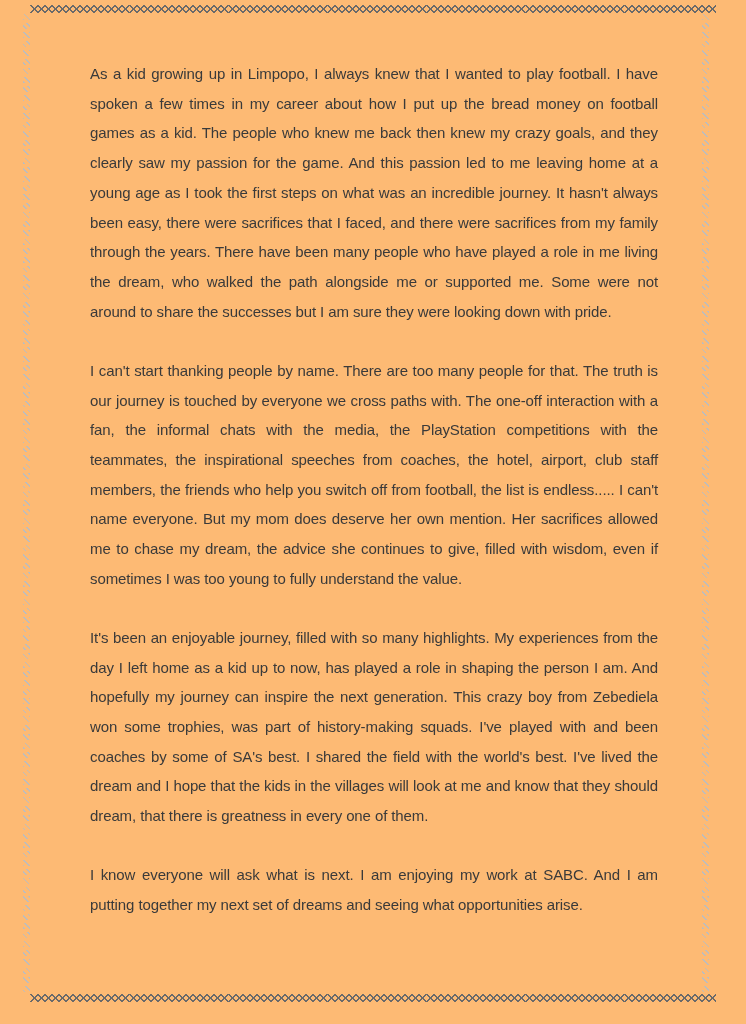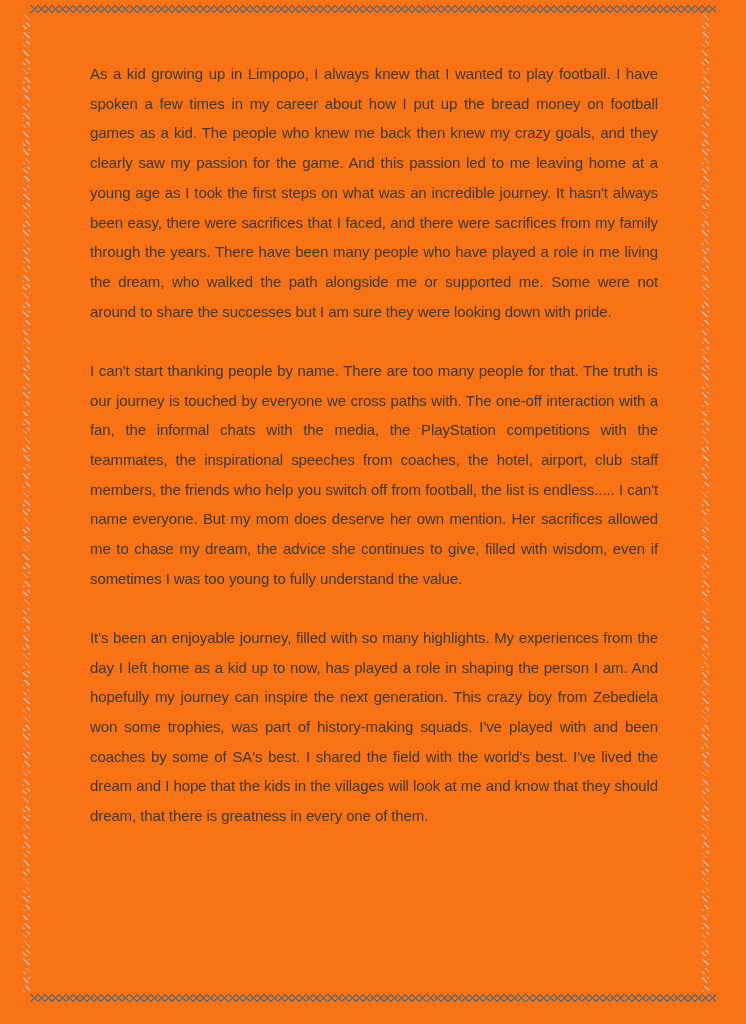--- a/index.html
+++ b/index.html
@@ -4,21 +4,21 @@
 <style>
   html, body {
     margin: 0;
     padding: 0;
     background: #ffffff;
   }
   .page {
     position: relative;
     width: 746px;
     height: 1024px;
-    background: #f97316;
+    background: #fdba74;
     font-family: "Liberation Sans", sans-serif;
     overflow: hidden;
   }
   
   .zigzag {
     position: absolute;
     left: 30px;
     width: 686px;
     height: 8px;
     background-image:
@@ -65,14 +65,15 @@
 <div class="page">
   <div class="zigzag border-top"></div>
   <div class="zigzag border-bottom"></div>
   <div class="sidemarks border-left"></div>
   <div class="sidemarks border-right"></div>
 
   <div class="content">
     <p>As a kid growing up in Limpopo, I always knew that I wanted to play football. I have spoken a few times in my career about how I put up the bread money on football games as a kid. The people who knew me back then knew my crazy goals, and they clearly saw my passion for the game. And this passion led to me leaving home at a young age as I took the first steps on what was an incredible journey. It hasn't always been easy, there were sacrifices that I faced, and there were sacrifices from my family through the years. There have been many people who have played a role in me living the dream, who walked the path alongside me or supported me. Some were not around to share the successes but I am sure they were looking down with pride.</p>
     <p>I can't start thanking people by name. There are too many people for that. The truth is our journey is touched by everyone we cross paths with. The one-off interaction with a fan, the informal chats with the media, the PlayStation competitions with the teammates, the inspirational speeches from coaches, the hotel, airport, club staff members, the friends who help you switch off from football, the list is endless..... I can't name everyone. But my mom does deserve her own mention. Her sacrifices allowed me to chase my dream, the advice she continues to give, filled with wisdom, even if sometimes I was too young to fully understand the value.</p>
     <p>It's been an enjoyable journey, filled with so many highlights. My experiences from the day I left home as a kid up to now, has played a role in shaping the person I am. And hopefully my journey can inspire the next generation. This crazy boy from Zebediela won some trophies, was part of history-making squads. I've played with and been coaches by some of SA's best. I shared the field with the world's best. I've lived the dream and I hope that the kids in the villages will look at me and know that they should dream, that there is greatness in every one of them.</p>
+    <p>I know everyone will ask what is next. I am enjoying my work at SABC. And I am putting together my next set of dreams and seeing what opportunities arise.</p>
   </div>
 </div>
 
 </body></html>

